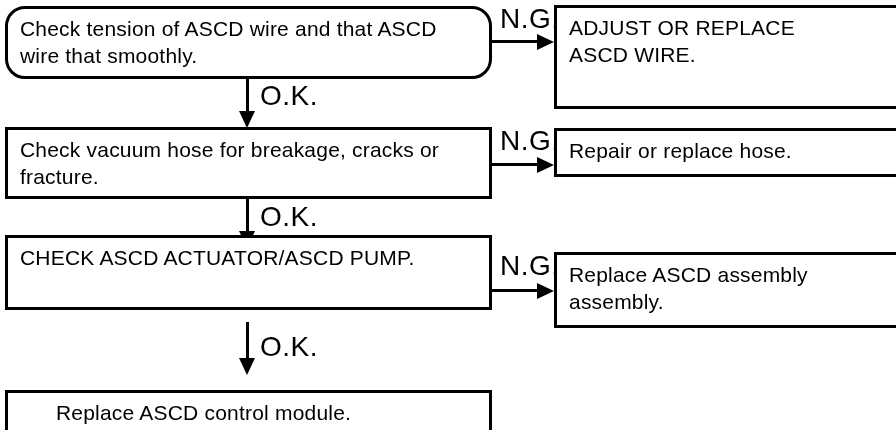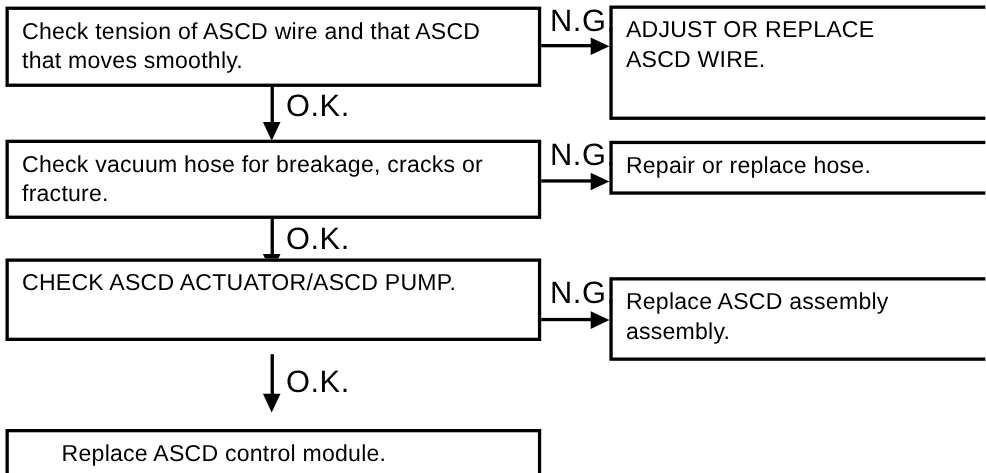--- a/index.html
+++ b/index.html
@@ -27,21 +27,21 @@
   .box .line { white-space: nowrap; }
   .lbl {
     position: absolute;
     font-size: 28px;
     line-height: 23px;
     letter-spacing: 0.5px;
     white-space: nowrap;
   }
   
   .l-box { left: 5px; width: 487px; }
-  .bx-1 { top: 6px;   height: 73px; }
+  .bx-1 { top: 6px;   height: 73px; border-radius: 20px; }
   .bx-2 { top: 127px; height: 72px; }
   .bx-3 { top: 235px; height: 75px; }
   .bx-4 { top: 390px; height: 50px; padding-left: 48px; }
   
   .r-box { left: 554px; width: 364px; }
   .rbx-1 { top: 5px;   height: 104px; }
   .rbx-2 { top: 128px; height: 49px; }
   .rbx-3 { top: 252px; height: 76px; }
   
   .hline { position: absolute; height: 3px; background: #000; }
@@ -79,21 +79,21 @@
   .ok-2 { left: 260px; top: 205px; }
   .ok-3 { left: 260px; top: 335px; }
 </style>
 </head>
 <body>
 
 <div class="canvas">
 
   <div class="box l-box bx-1">
     <div class="line">Check tension of ASCD wire and that ASCD</div>
-    <div class="line">that moves smoothly.</div>
+    <div class="line">wire that smoothly.</div>
   </div>
   <div class="box r-box rbx-1">
     <div class="line">ADJUST OR REPLACE</div>
     <div class="line">ASCD WIRE.</div>
   </div>
   <div class="hline ha-1"></div>
   <div class="tri-right ht-1"></div>
   <div class="lbl ng-1">N.G.</div>
   <div class="vline va-1"></div>
   <div class="tri-down vt-1"></div>

